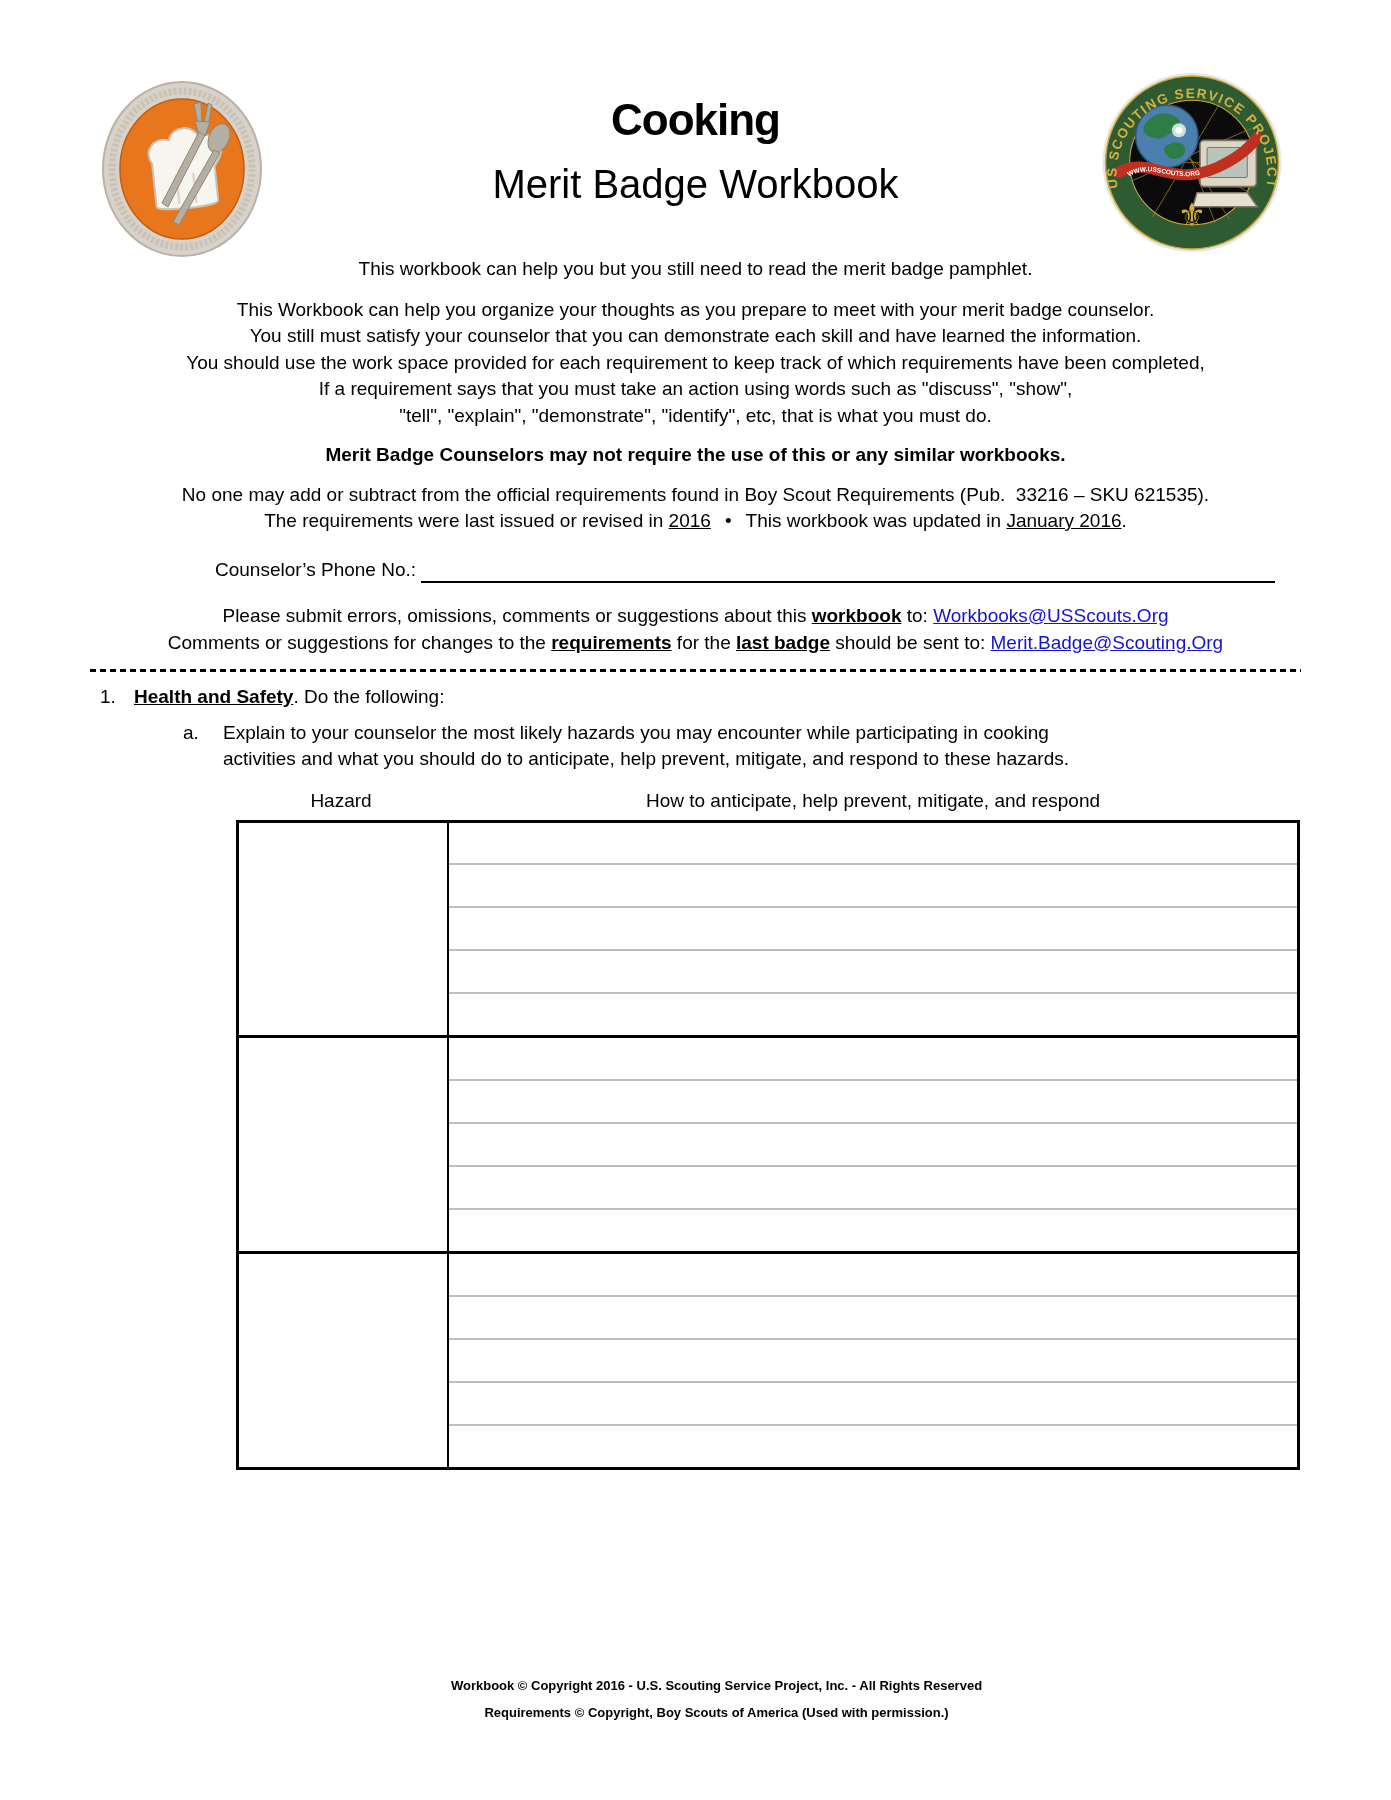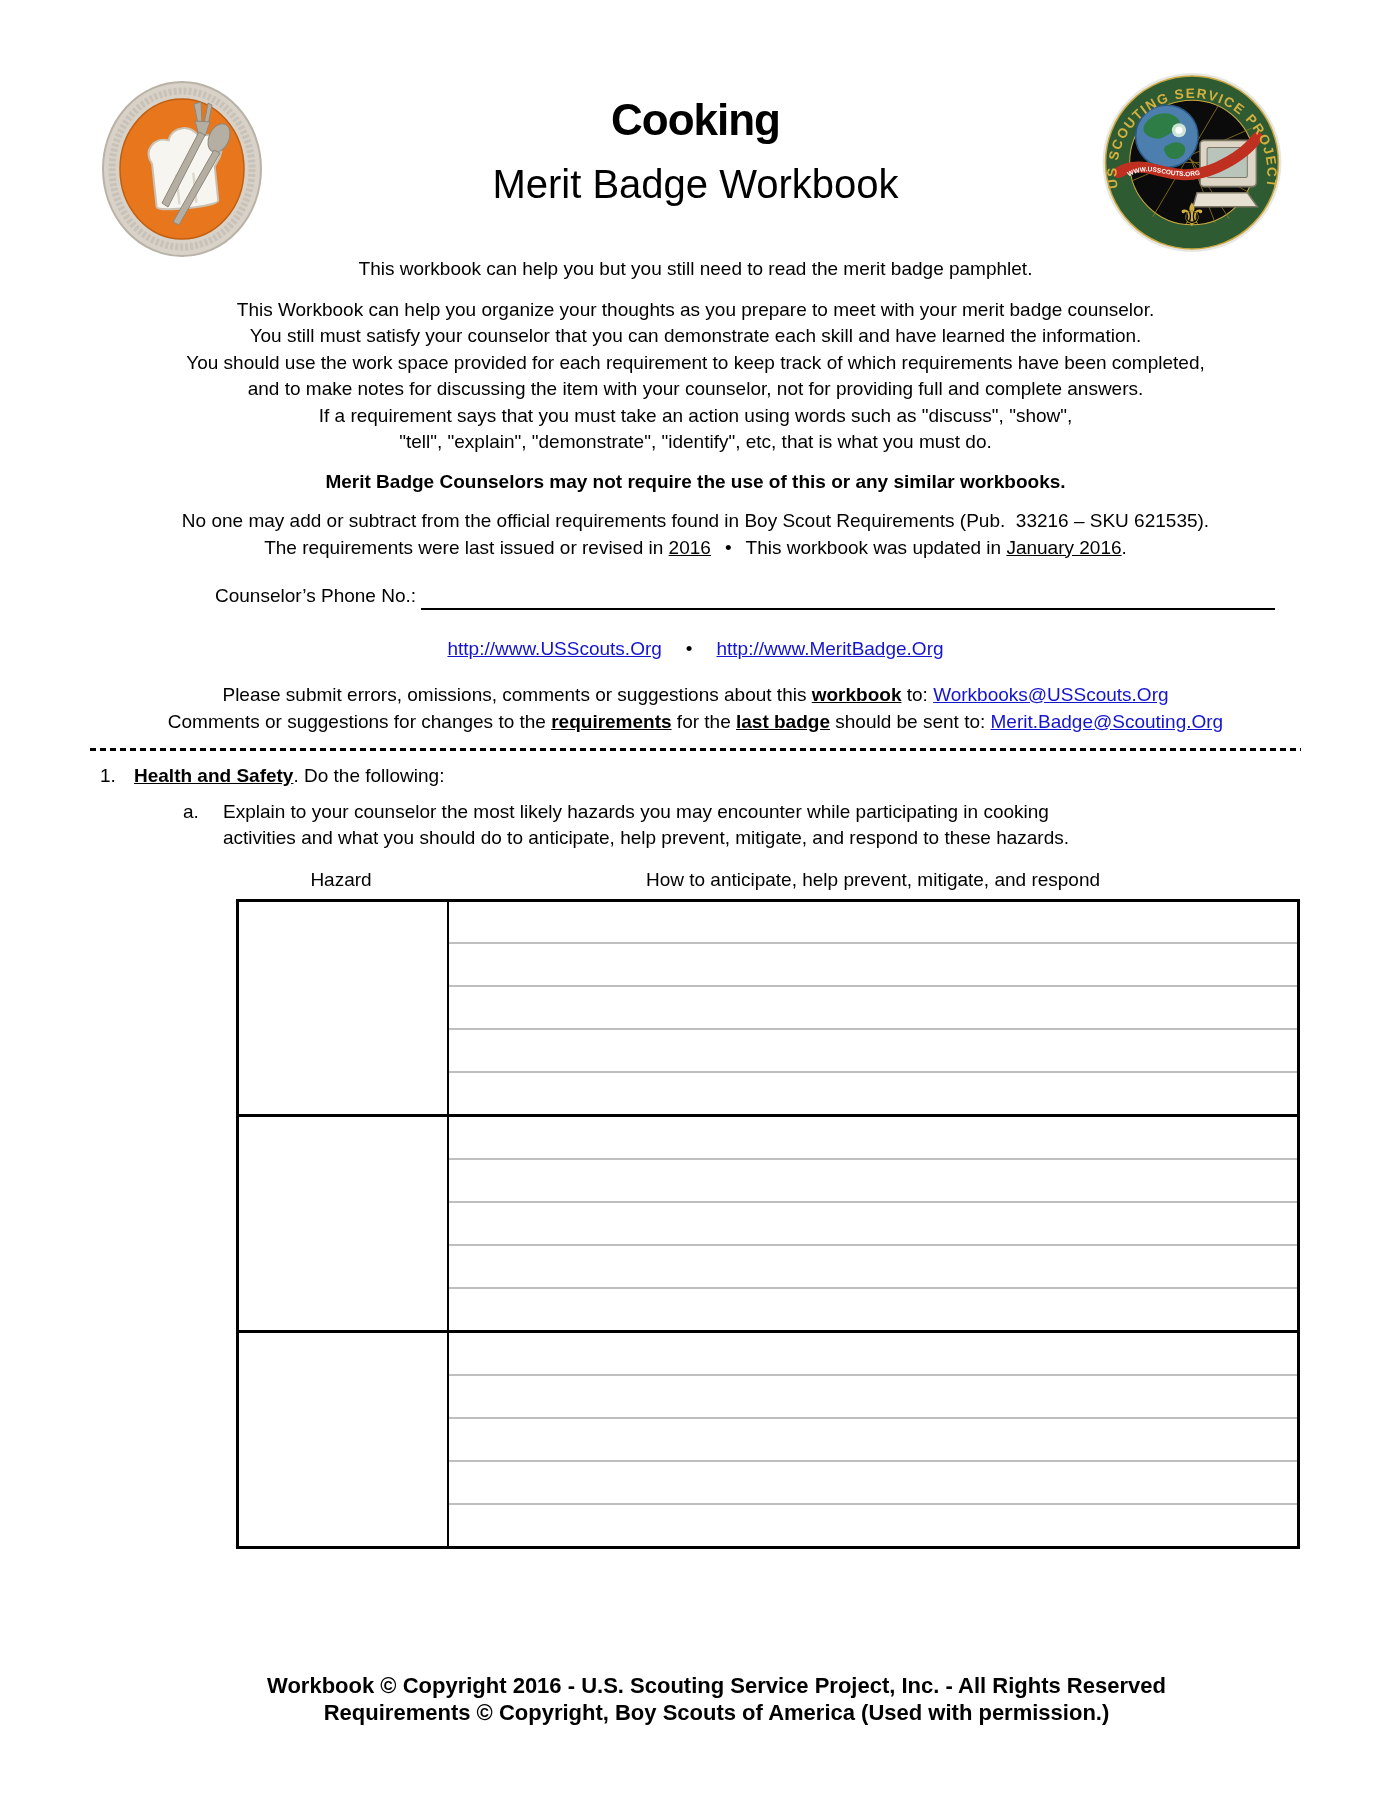--- a/index.html
+++ b/index.html
@@ -57,21 +57,21 @@
     border:3px solid #000;box-sizing:border-box;display:flex;flex-direction:column;}
   .tgroup{flex:1;display:flex;border-top:3px solid #000;}
   .tgroup:first-child{border-top:none;}
   .hcell{width:210px;border-right:2px solid #000;box-sizing:border-box;}
   .wcell{flex:1;display:flex;flex-direction:column;}
   .wline{flex:1;border-top:2px solid var(--write-line-gray,#bfbfbf);}
   .wline:first-child{border-top:none;}
 
   
   .footer{position:absolute;top:1672px;left:0;right:0;text-align:center;
-          font-weight:bold;font-size:22px;line-height:27px;padding-left:42px;}
+          font-weight:bold;font-size:13px;line-height:27px;padding-left:42px;}
 </style>
 </head>
 <body>
 
 <div class="page">
 
   <div class="badge-left">
     <svg width="168" height="186" viewBox="0 0 168 186">
       <ellipse cx="84" cy="93" rx="79" ry="87" fill="#d8d2c9" stroke="#b9b2a6" stroke-width="2"></ellipse>
       <ellipse cx="84" cy="93" rx="70" ry="78" fill="none" stroke="#c8c2b8" stroke-width="7" stroke-dasharray="3 2"></ellipse>
@@ -130,21 +130,20 @@
   </div>
 
   <div class="content">
 
     <div class="center">This workbook can help you but you still need to read the merit badge pamphlet.</div>
 
     <div class="intro-block center">
       <div>This Workbook can help you organize your thoughts as you prepare to meet with your merit badge counselor.</div>
       <div>You still must satisfy your counselor that you can demonstrate each skill and have learned the information.</div>
       <div>You should use the work space provided for each requirement to keep track of which requirements have been completed,</div>
-      <div>and to make notes for discussing the item with your counselor, not for providing full and complete answers.</div>
       <div>If a requirement says that you must take an action using words such as "discuss", "show",</div>
       <div>"tell", "explain", "demonstrate", "identify", etc, that is what you must do.</div>
     </div>
 
     <div class="notice center">Merit Badge Counselors may not require the use of this or any similar workbooks.</div>
 
     <div class="no-add-block center">
       <div>No one may add or subtract from the official requirements found in Boy Scout Requirements (Pub.&nbsp; 33216 – SKU 621535).</div>
       <div>
         <span>The requirements were last issued or revised in </span><span class="u">2016</span><span class="bullet-sep">•</span><span>This workbook was updated in </span><span class="u">January 2016</span><span>.</span>
@@ -153,23 +152,20 @@
 
     <div class="form-area">
       <div class="form-row">
         <div class="fright">
           <span class="flabel">Counselor’s Phone No.:</span>
           <span class="blank"></span>
         </div>
       </div>
     </div>
 
-    <div class="links-row">
-      <a class="link">http://www.USScouts.Org</a><span class="bullet-sep wide">•</span><a class="link">http://www.MeritBadge.Org</a>
-    </div>
 
     <div class="feedback">
       <div>
         <span>Please submit errors, omissions, comments or suggestions about this </span><span class="bu">workbook</span><span> to: </span><a class="link">Workbooks@USScouts.Org</a>
       </div>
       <div>
         <span>Comments or suggestions for changes to the </span><span class="bu">requirements</span><span> for the </span><span class="bu">last badge</span><span> should be sent to: </span><a class="link">Merit.Badge@Scouting.Org</a>
       </div>
     </div>
 

